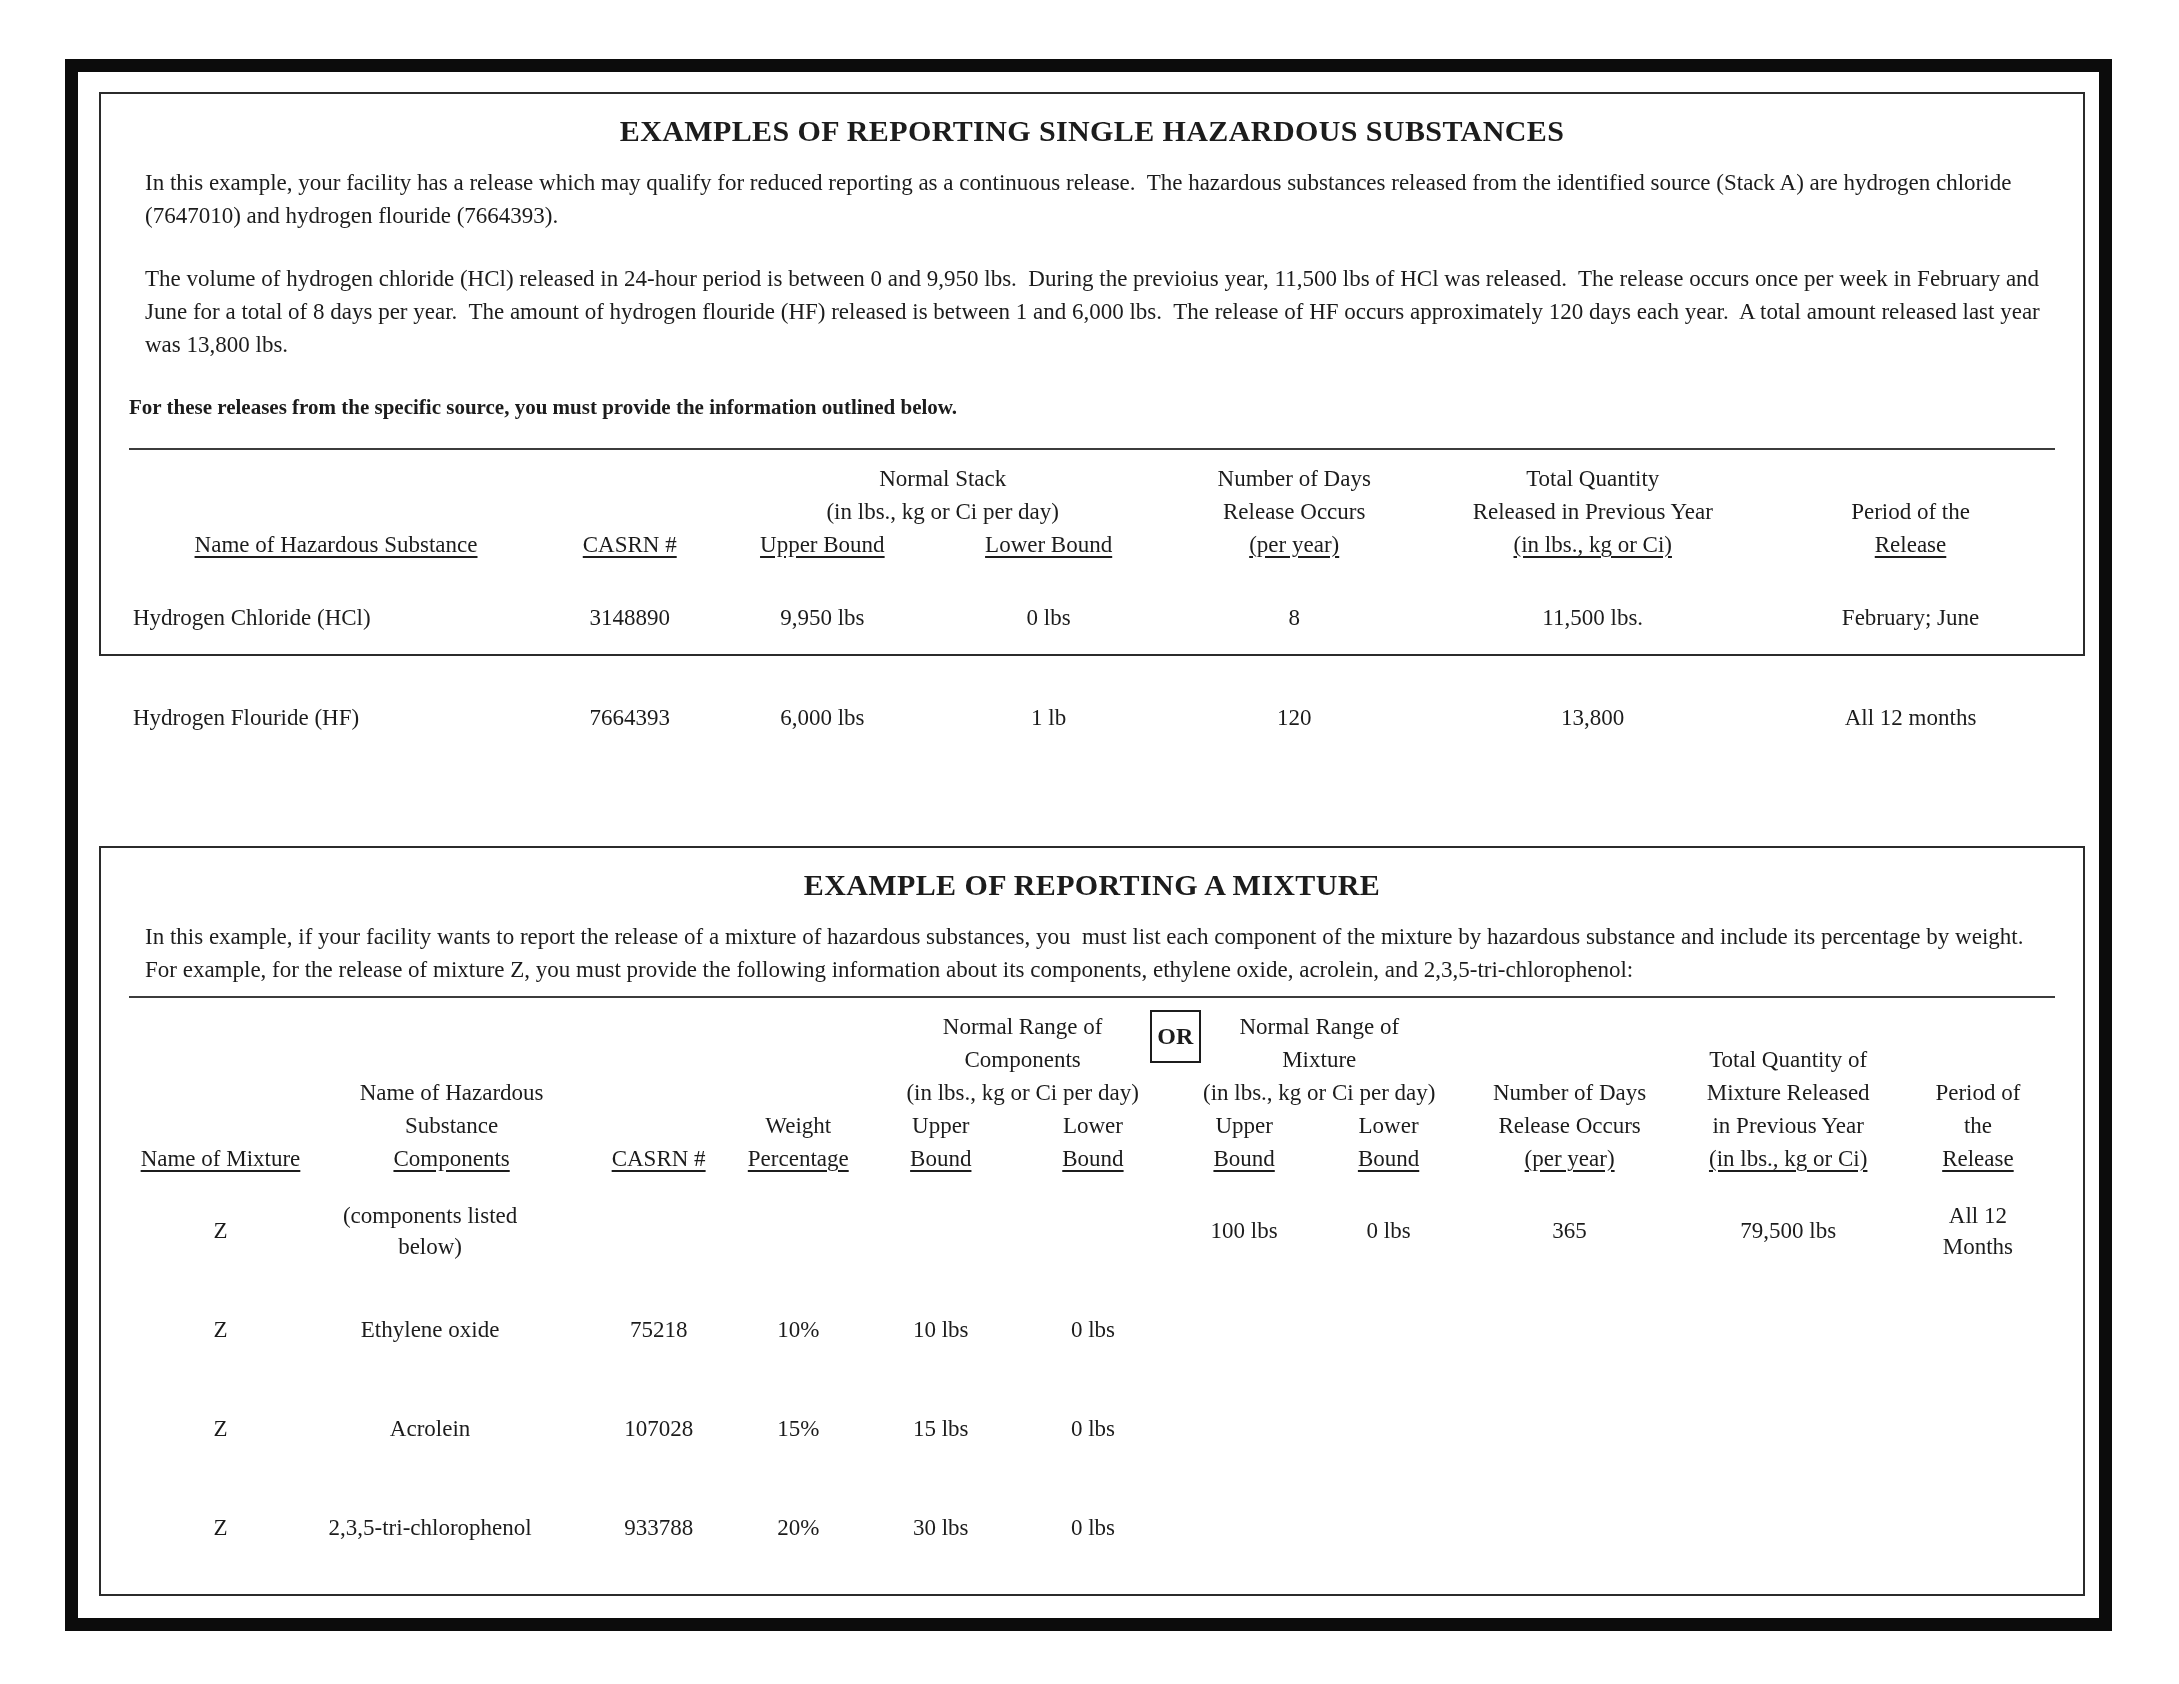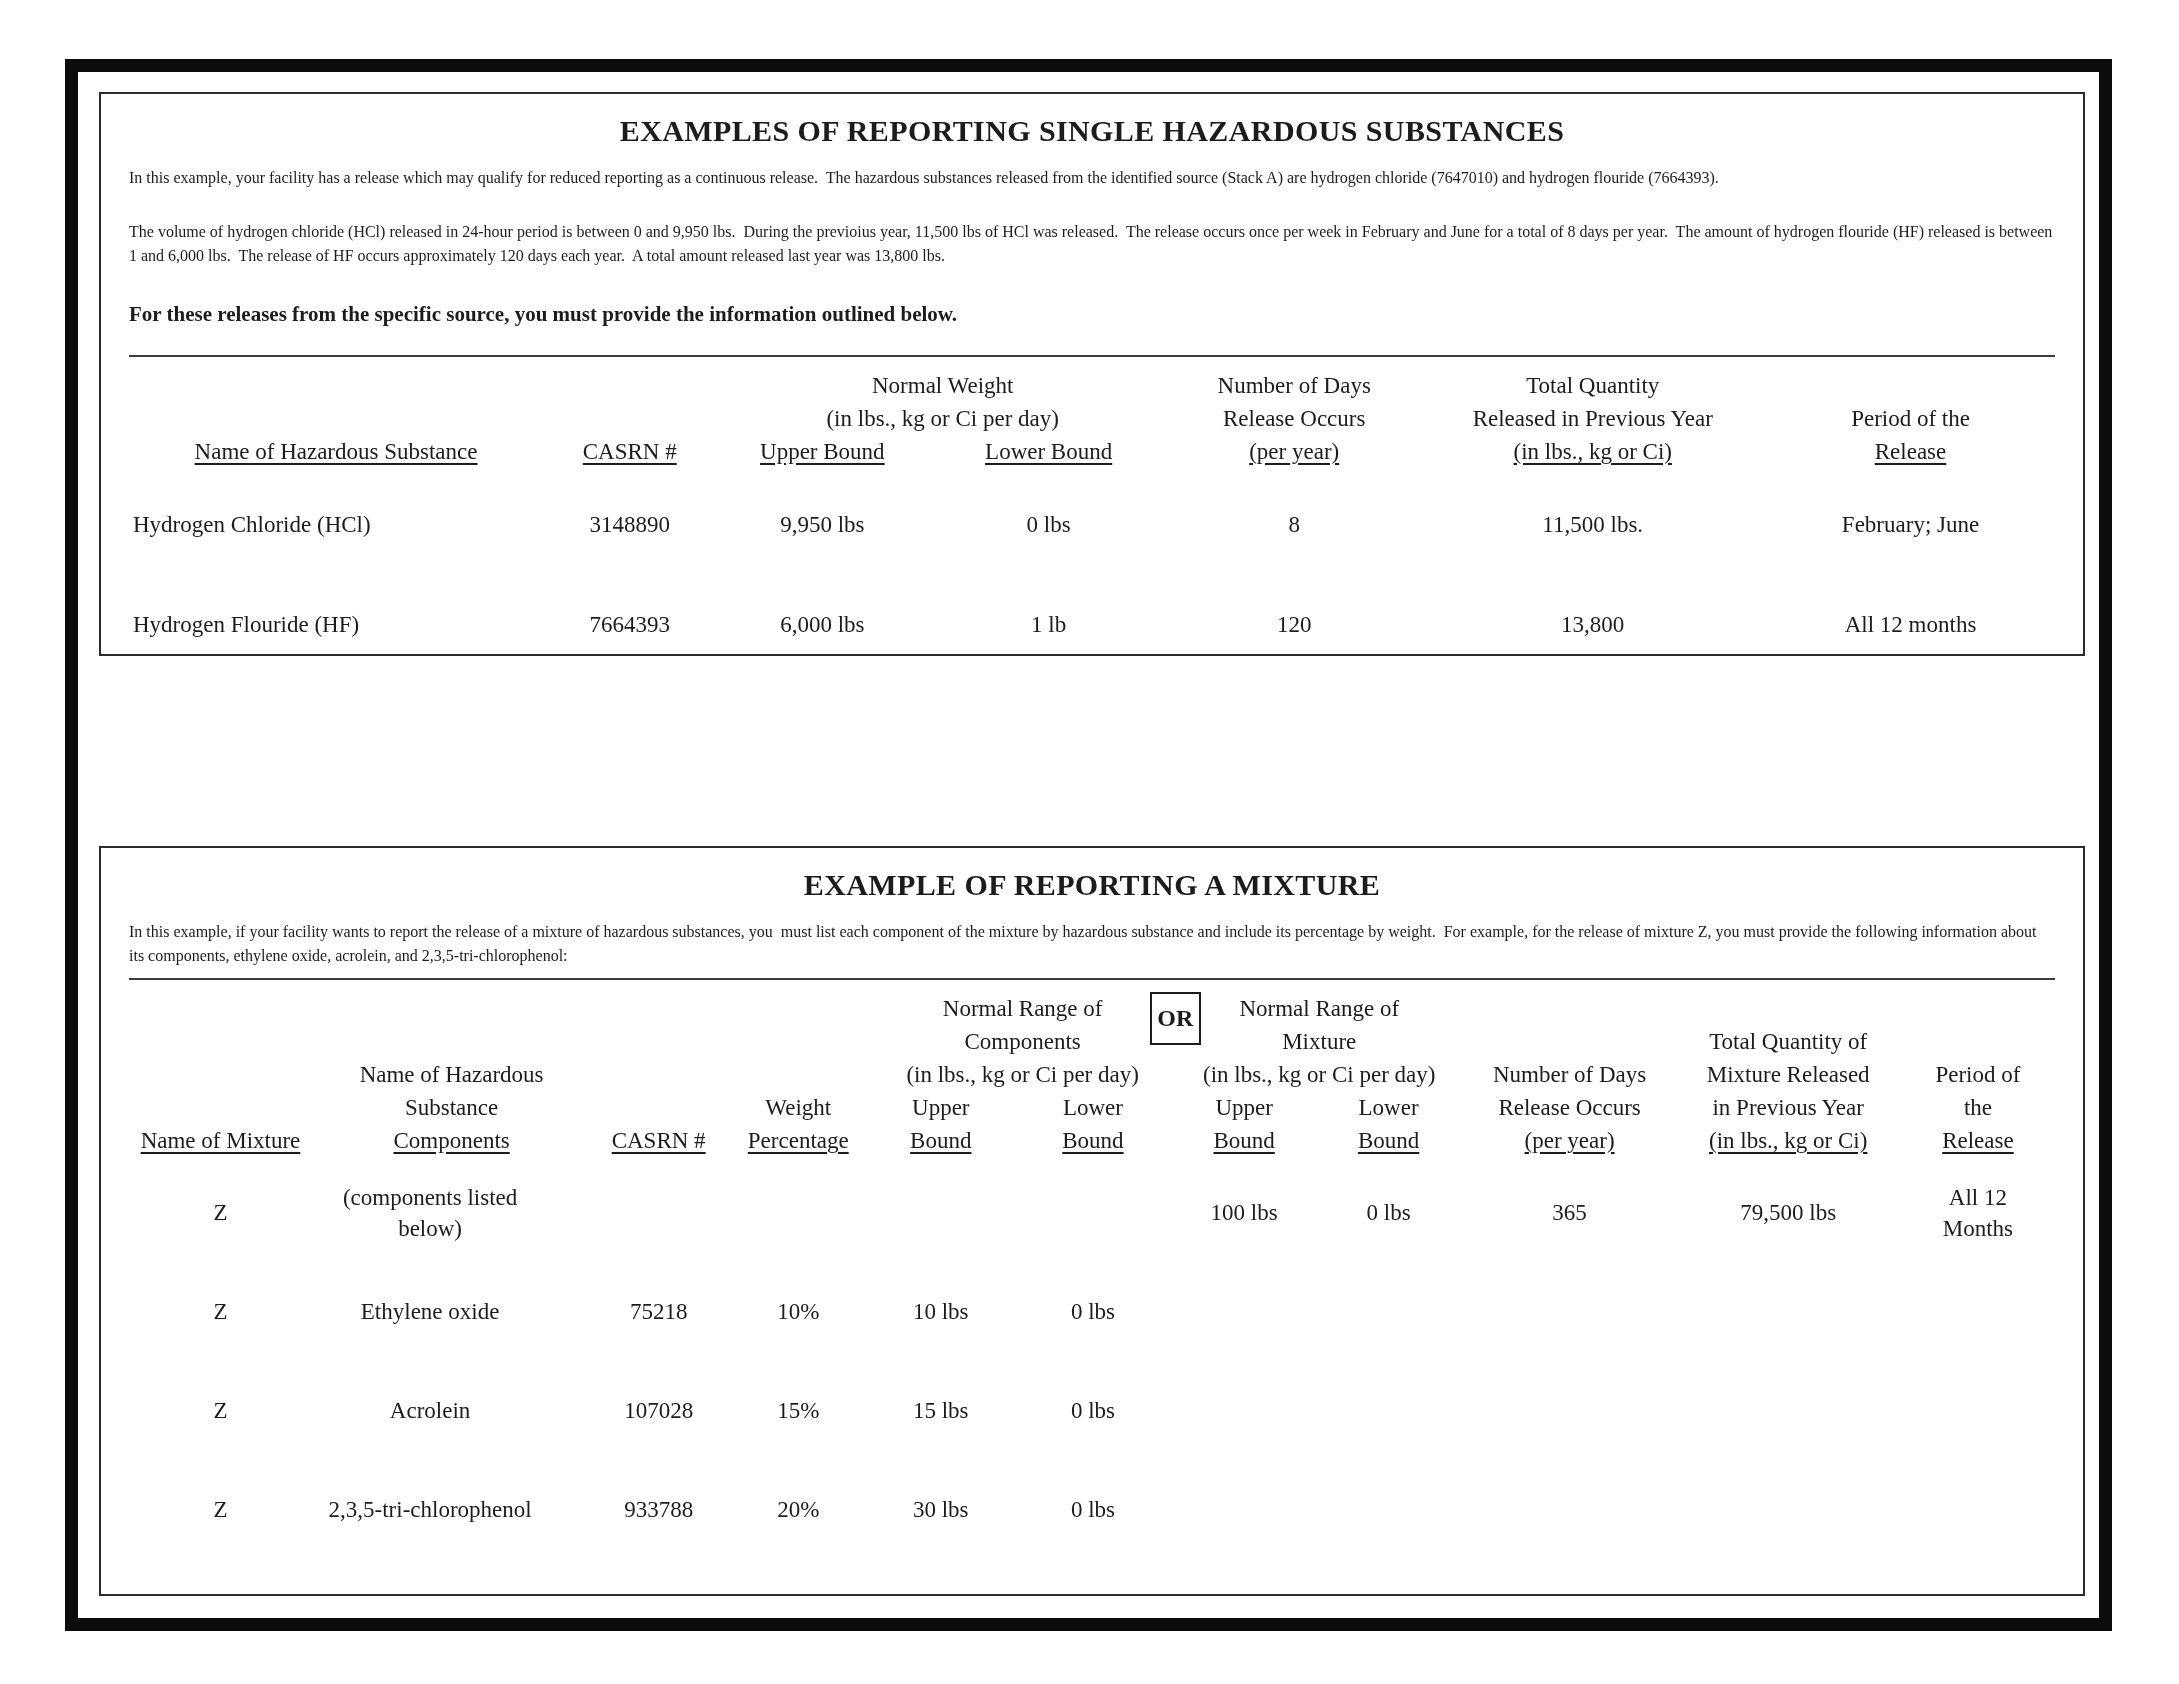--- a/index.html
+++ b/index.html
@@ -18,21 +18,21 @@
     position:absolute; left:21px; width:1986px;
     border:2px solid #2b2b2b; background:#ffffff;
     padding:14px 28px;
   }
   .panel-1 { top:20px;  height:564px; }
   .panel-2 { top:774px; height:750px; }
   .sec-title {
     font-size:30px; font-weight:700; text-align:center;
     letter-spacing:0.4px; margin:6px 0 18px;
   }
-  .para { font-size:16px; line-height:24px; margin-bottom:30px; white-space:pre-wrap; }
+  .para { font-size:23px; line-height:33px; margin-bottom:30px; white-space:pre-wrap;margin-left:16px; }
   .para-tight { margin-bottom:10px; }
   .note { font-size:21px; line-height:33px; font-weight:700; margin-bottom:24px; }
   .divider { border-top:2px solid #3c3c3c; margin-bottom:12px; }
 
   .table-wrap { position:relative; }
   table { width:100%; border-collapse:collapse; table-layout:fixed; font-size:23px; }
   thead td { vertical-align:bottom; text-align:center; padding:0 2px 6px; }
   .hl { line-height:33px; white-space:nowrap; }
   .u { text-decoration:underline; text-underline-offset:4px; }
   tbody td { text-align:center; vertical-align:middle; line-height:31px; padding:0 2px; }
@@ -73,21 +73,21 @@
         </colgroup>
         <thead>
           <tr>
             <td rowspan="2">
               <span class="hl u">Name of Hazardous Substance</span>
             </td>
             <td rowspan="2">
               <span class="hl u">CASRN #</span>
             </td>
             <td colspan="2" style="padding-bottom:0">
-              <div class="hl">Normal Weight</div>
+              <div class="hl">Normal Stack</div>
               <div class="hl">(in lbs., kg or Ci per day)</div>
             </td>
             <td rowspan="2">
               <div class="hl">Number of Days</div>
               <div class="hl">Release Occurs</div>
               <div class="hl u">(per year)</div>
             </td>
             <td rowspan="2">
               <div class="hl">Total Quantity</div>
               <div class="hl">Released in Previous Year</div>

